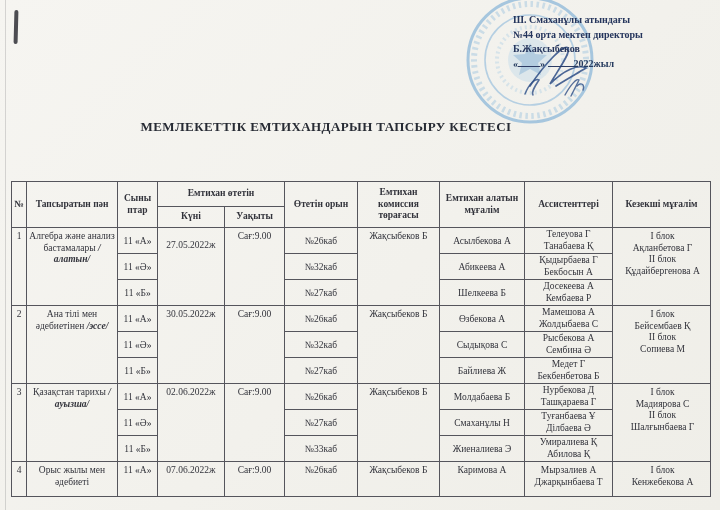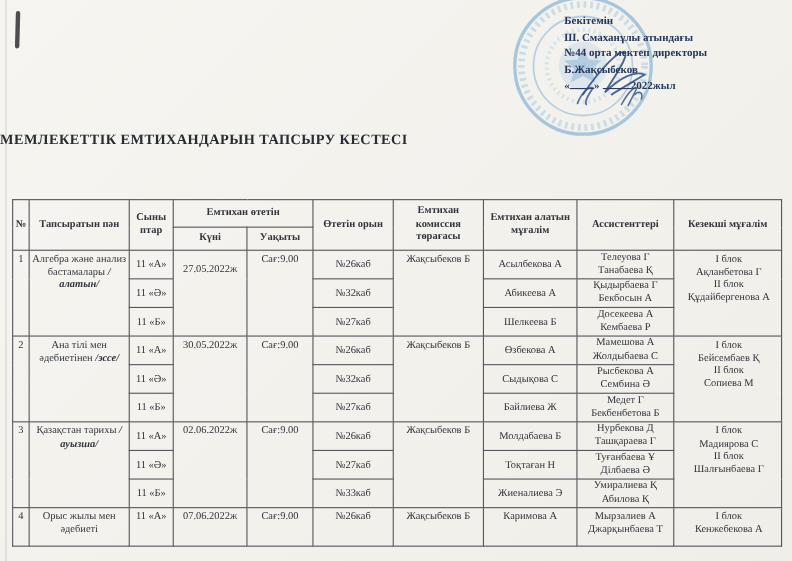--- a/index.html
+++ b/index.html
@@ -22,21 +22,21 @@
   
   .approval{
     position:absolute;left:513px;top:13px;width:185px;
     font-weight:bold;font-size:10px;line-height:14.5px;color:#25355c;
   }
   .approval .date-line{color:#253a5e;}
   .blank{display:inline-block;border-bottom:1px solid #2c3c64;height:9px;vertical-align:baseline;}
   .b1{width:22px;} .b2{width:26px;}
   
   .title{
-    position:absolute;left:0;top:119px;width:652px;text-align:left;
+    position:absolute;left:0;top:119px;width:652px;text-align:center;
     font-weight:bold;color:#272b34;
   }
   .title .t1{font-size:13px;letter-spacing:.4px;}
   .title .t2{font-size:12px;margin-top:4px;}
   .title .t3{font-size:12px;margin-top:3px;}
   
   table.sched{
     position:absolute;left:11px;top:181px;width:699px;
     border-collapse:collapse;table-layout:fixed;
     font-size:9.5px;color:#32333b;
@@ -72,21 +72,20 @@
     <circle cx="75" cy="75" r="22" fill="#b9d5e8" opacity="0.45"></circle>
     <path d="M75 58 l5 11 12 1 -9 8 3 12 -11 -6 -11 6 3 -12 -9 -8 12 -1 z" fill="#8fb9d9" opacity="0.65"></path>
     <circle cx="75" cy="75" r="33" fill="none" stroke="#a9cbe4" stroke-width="4" stroke-dasharray="2 3" opacity="0.45"></circle>
   </svg>
 
   <svg class="signature" viewBox="0 0 96 48">
     <path d="M14 44 C 30 20, 48 2, 52 6 C 56 10, 38 34, 34 42 C 48 28, 62 22, 70 26 C 60 32, 46 40, 40 44" fill="none" stroke="#2e4d86" stroke-width="1.7" opacity="0.85" stroke-linecap="round"></path>
   </svg>
 
   <div class="approval">
-    <div>Бекітемін</div>
     <div>Ш. Смаханұлы атындағы</div>
     <div>№44 орта мектеп директоры</div>
     <div>Б.Жақсыбеков</div>
     <div class="date-line"><span>«</span><span class="blank b1"></span><span>»</span> <span class="blank b2"></span><span>2022жыл</span></div>
   </div>
 
   <svg class="hand-marks" viewBox="0 0 130 26">
     <path d="M12 20 C 16 10, 22 4, 26 6 C 22 12, 18 18, 20 21" fill="none" stroke="#2e4d86" stroke-width="1.5" opacity="0.8" stroke-linecap="round"></path>
     <path d="M52 21 C 58 10, 64 4, 66 6 L 58 22 M64 12 C 68 8, 72 10, 70 16" fill="none" stroke="#2e4d86" stroke-width="1.4" opacity="0.8" stroke-linecap="round"></path>
   </svg>
@@ -201,21 +200,21 @@
       <td class="pre">Нурбекова Д
 Ташқараева Г</td>
       <td rowspan="3" class="pre duty-cell">І блок
 Мадиярова С
 ІІ блок
 Шалғынбаева Г</td>
     </tr>
     <tr class="r-sub3">
       <td>11 «Ә»</td>
       <td>№27каб</td>
-      <td>Тоқтаған Н</td>
+      <td>Смаханұлы Н</td>
       <td class="pre">Туғанбаева Ұ
 Ділбаева Ә</td>
     </tr>
     <tr class="r-sub3">
       <td>11 «Б»</td>
       <td>№33каб</td>
       <td>Жиеналиева Э</td>
       <td class="pre">Умиралиева Қ
 Абилова Қ</td>
     </tr>

